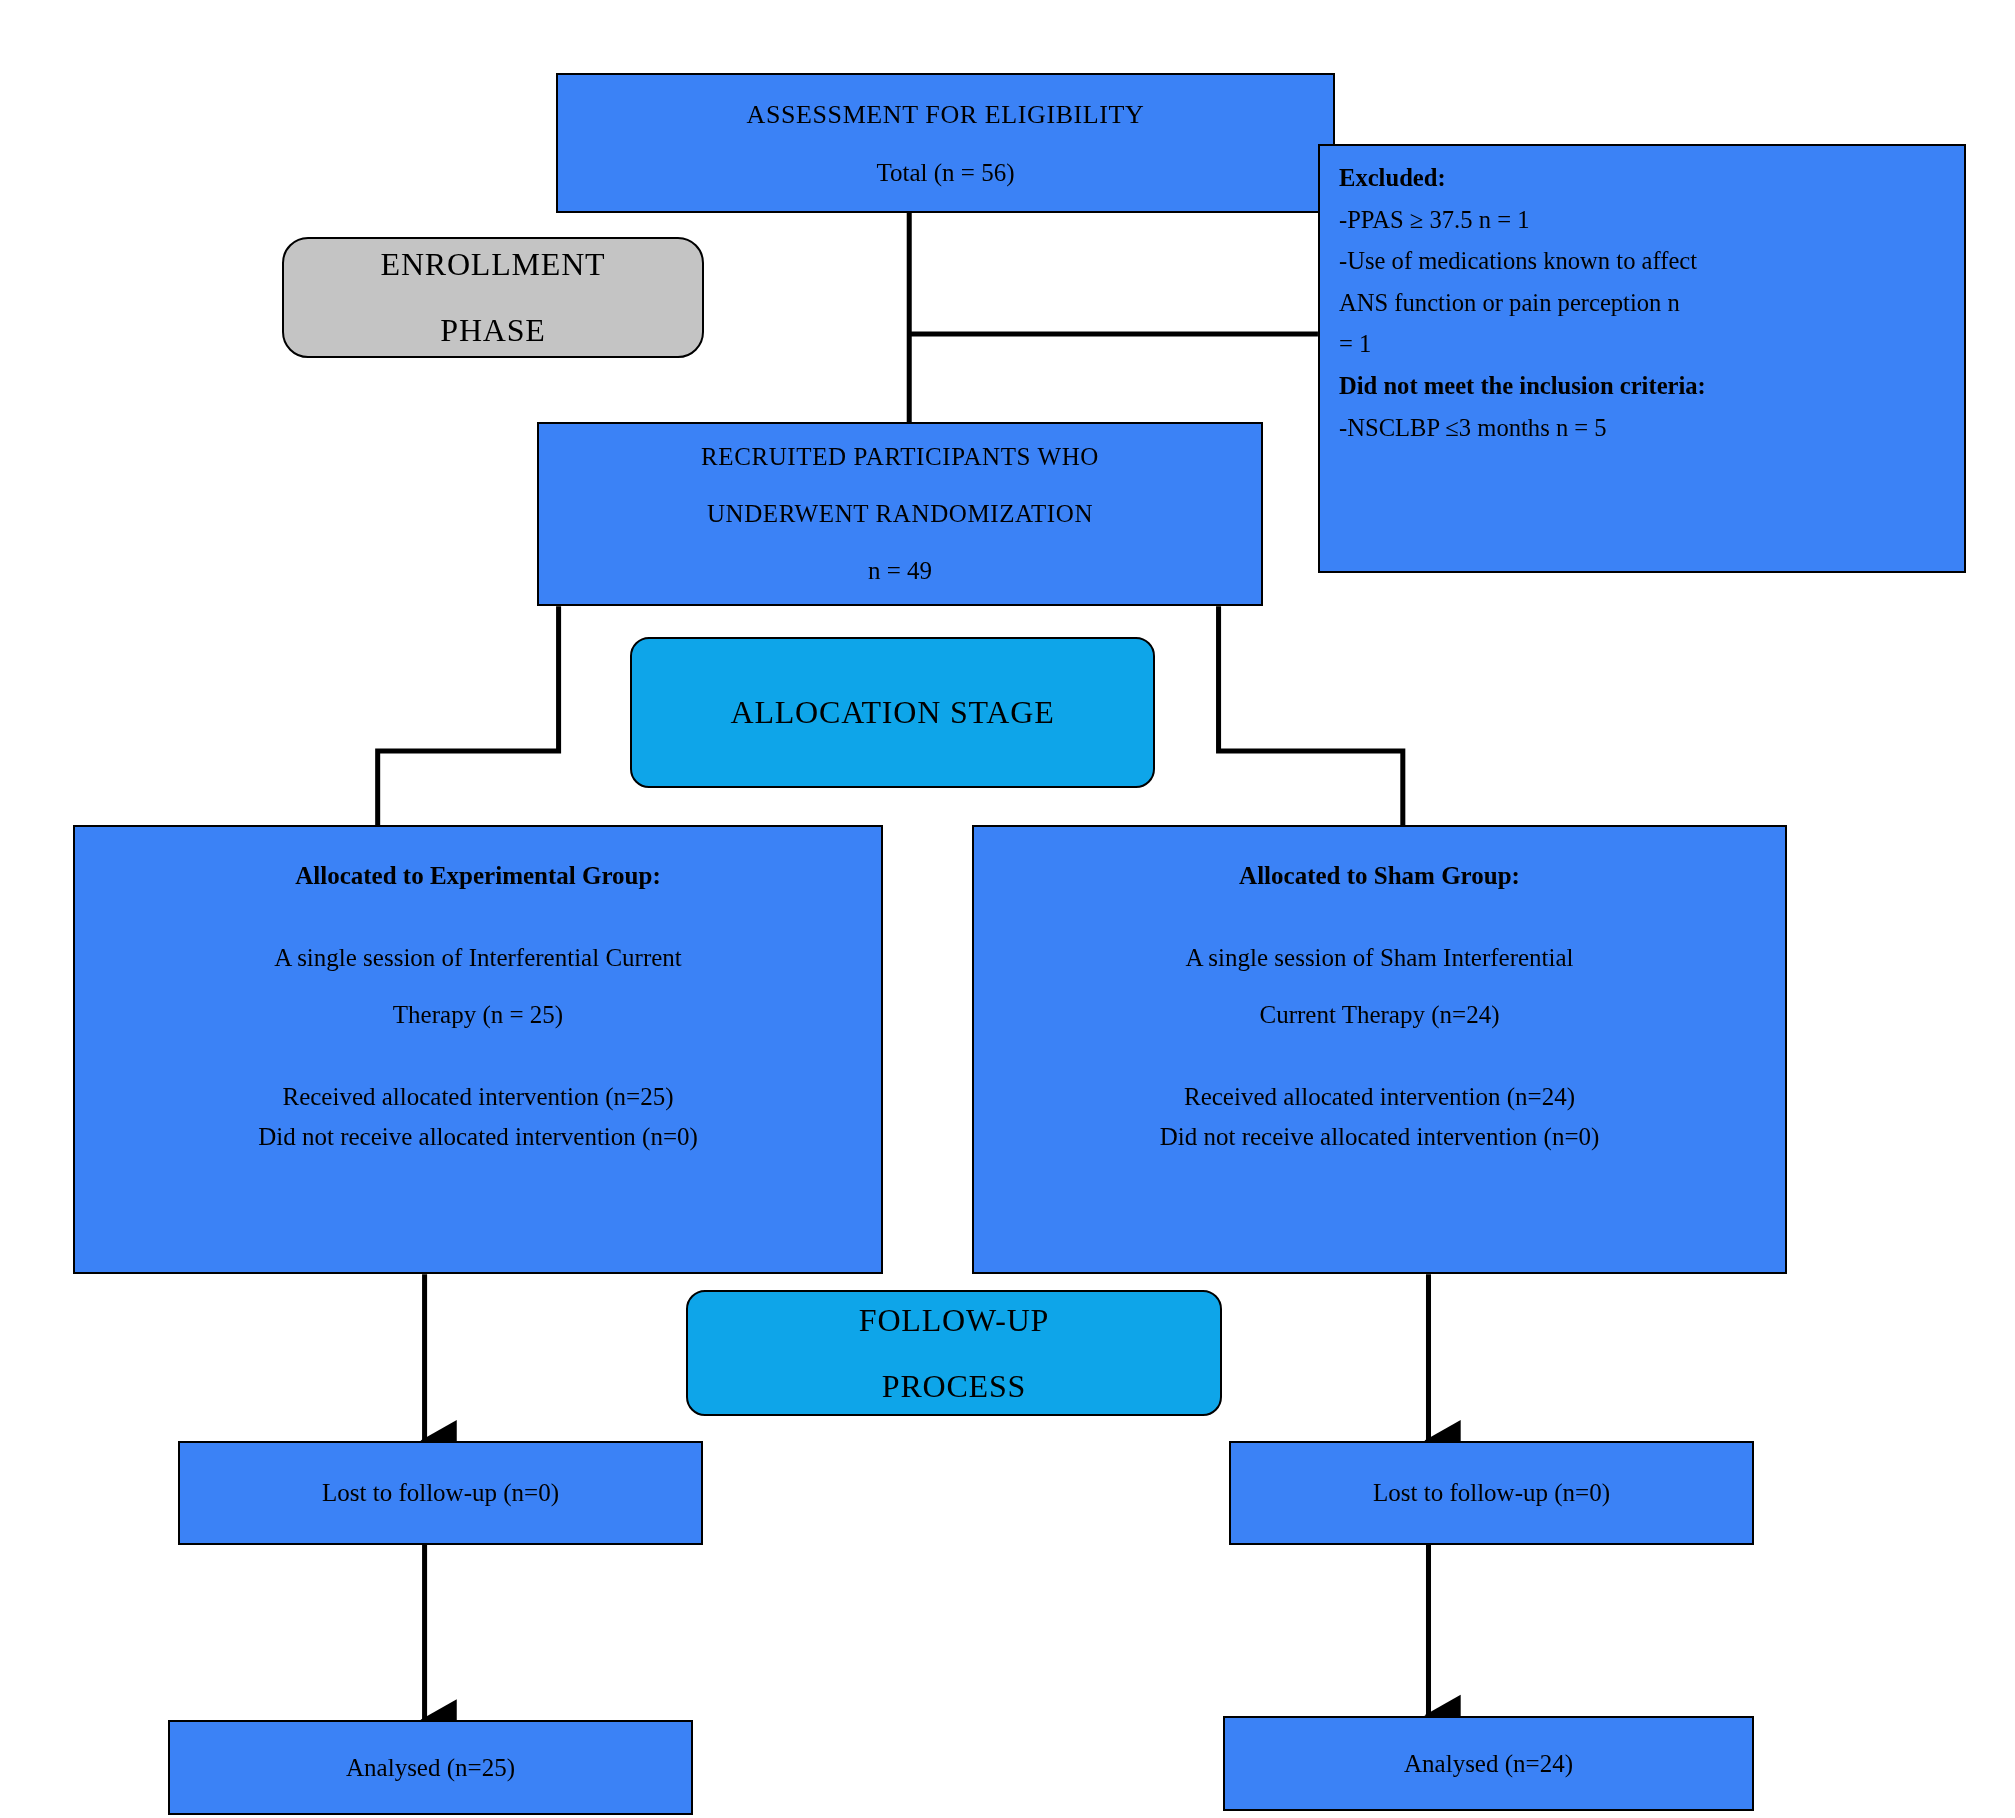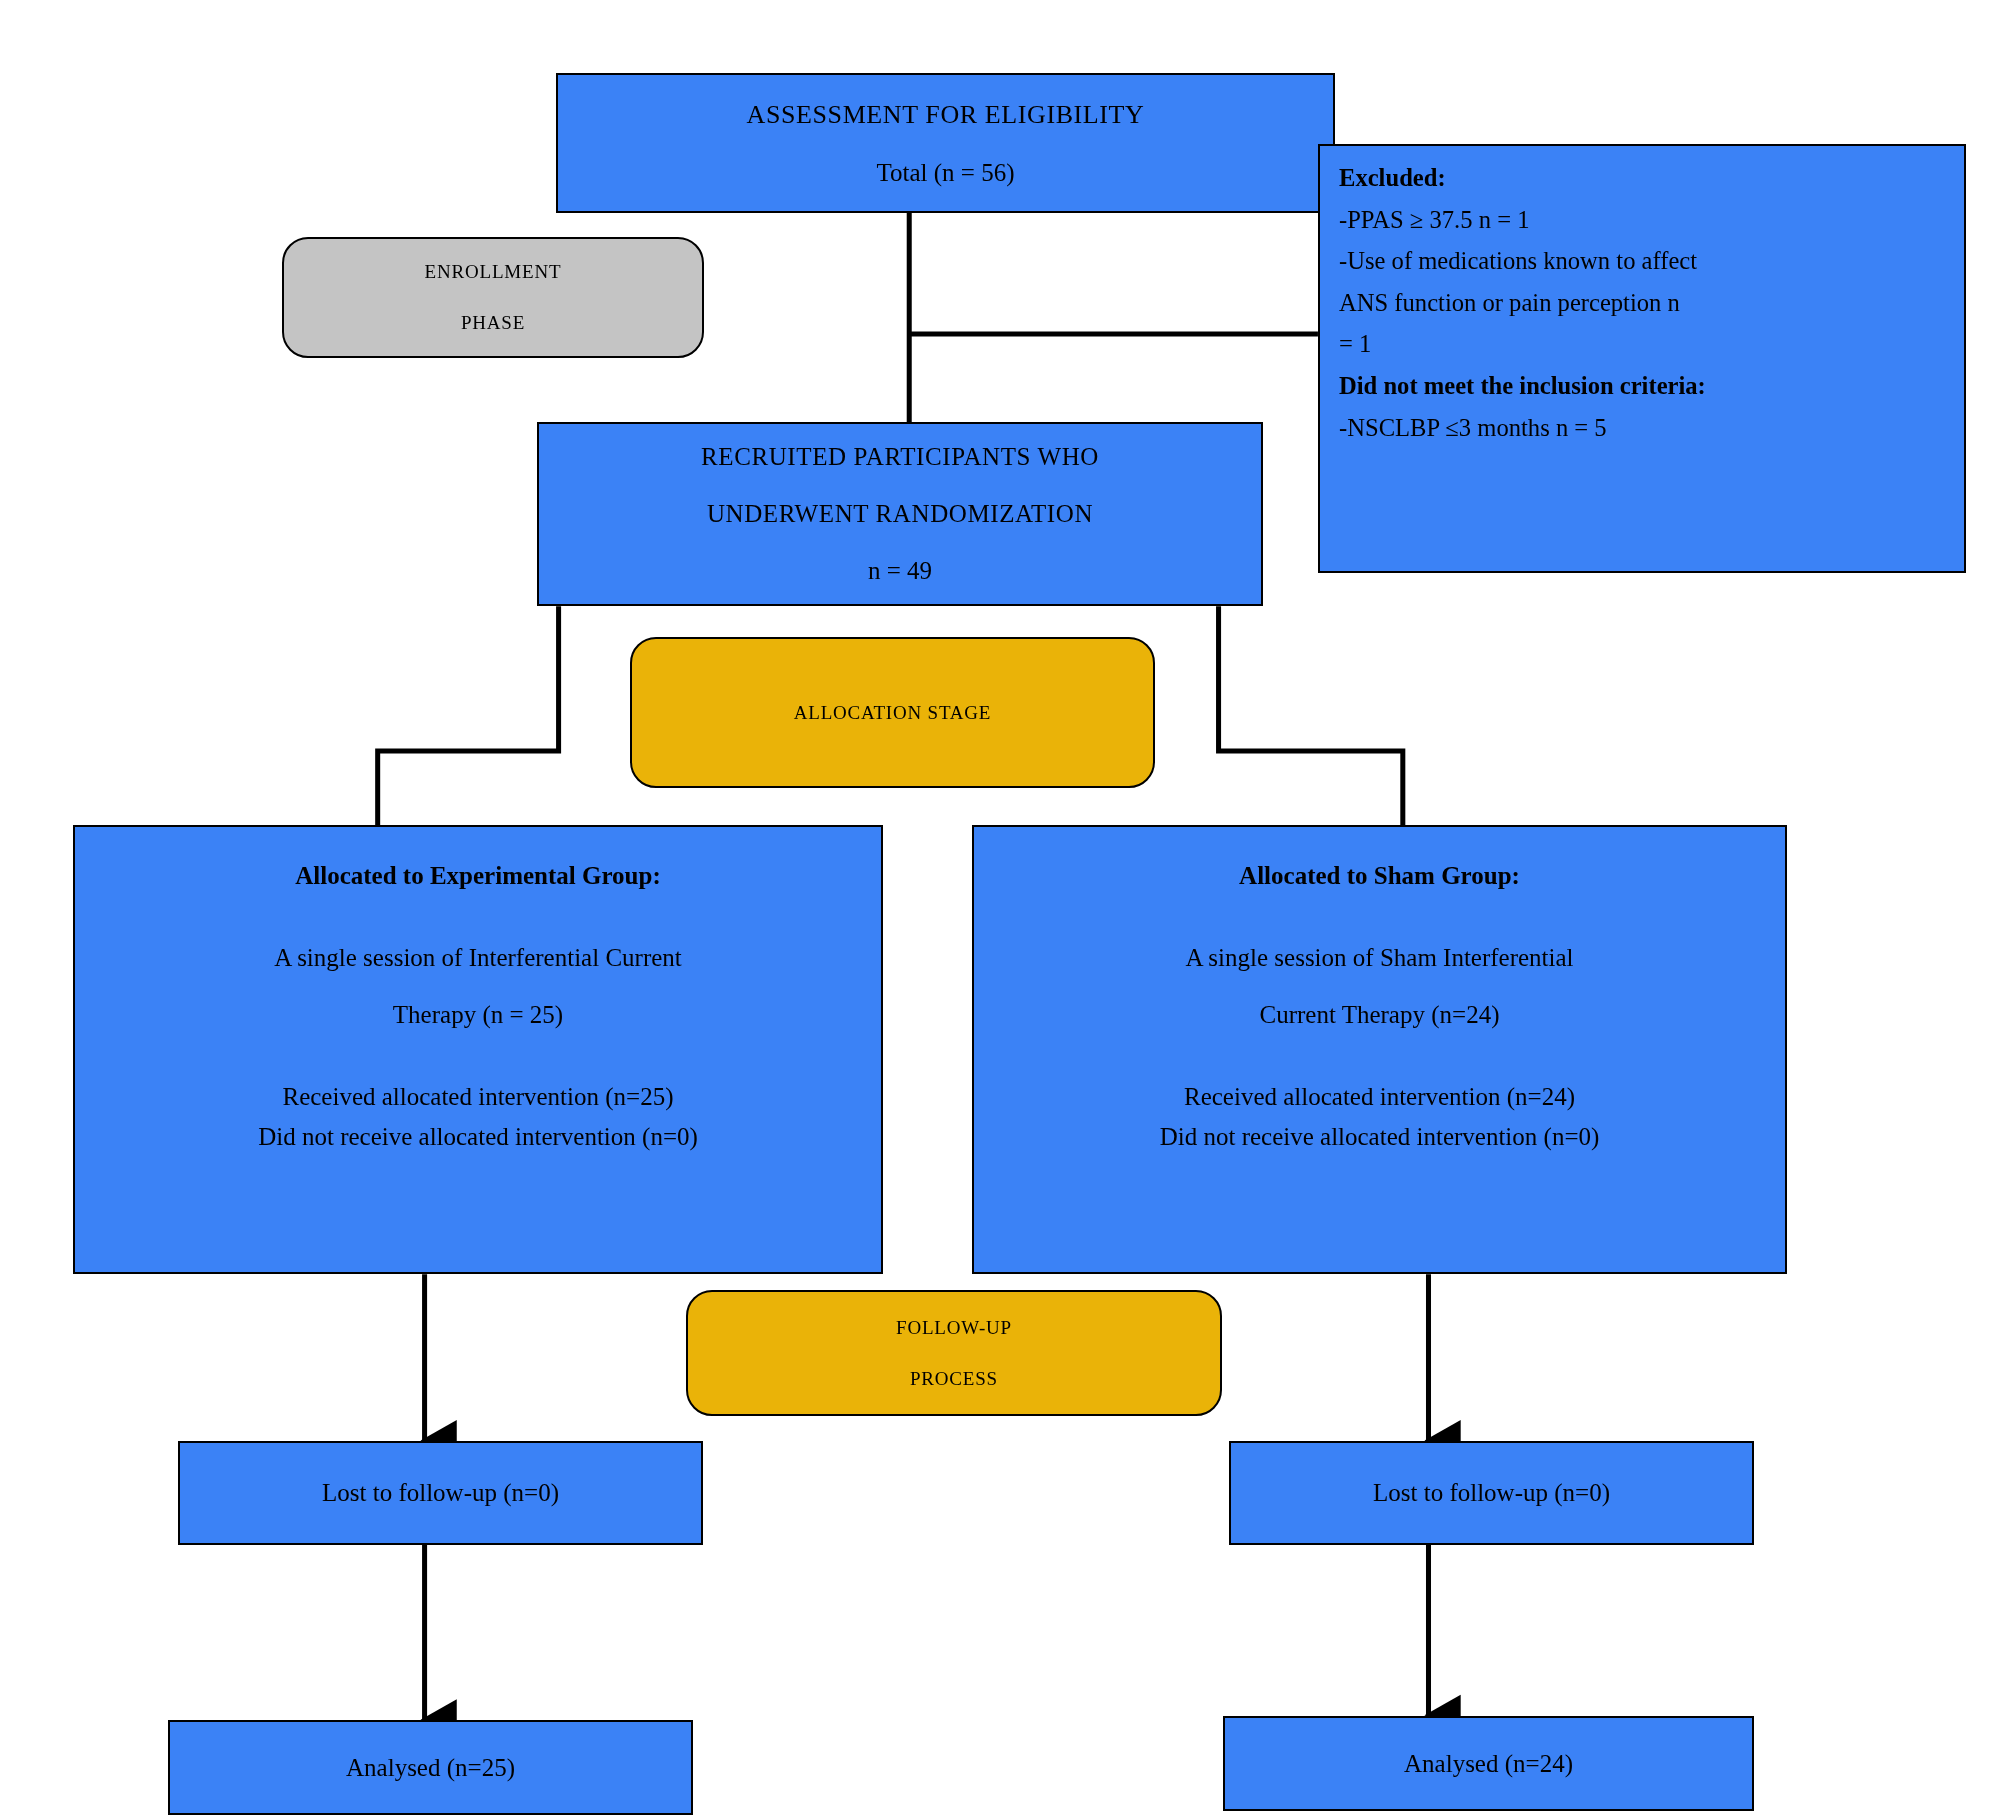--- a/index.html
+++ b/index.html
@@ -8,32 +8,32 @@
     width:2015px;height:1818px;position:relative;overflow:hidden;
   }
   #stage{position:absolute;left:0;top:0;width:2015px;height:1818px;}
   svg#wires{position:absolute;left:0;top:0;width:2015px;height:1818px;pointer-events:none;}
 
   .node{position:absolute;box-sizing:border-box;display:flex;flex-direction:column;
         align-items:center;justify-content:center;text-align:center;color:#000;}
   .rect{border:2.8px solid #000;background:#3b82f6;}
   .stage-pill{border:2.8px solid #000;border-radius:26px;}
   .pill-light{background:#c4c4c4;}
-  .pill-dark{background:#eab308;}
+  .pill-dark{background:#0ea5e9;border-radius:19px;}
 
   .ln{display:block;white-space:nowrap;}
 
   
   .t-caps{font-size:26px;letter-spacing:0.6px;}
   .t-caps-sm{font-size:25px;letter-spacing:0.6px;}
   .t-body{font-size:25px;}
   .t-body-b{font-size:25px;font-weight:bold;}
   .t-excl{font-size:24.6px;line-height:1.00;}
   .t-excl-b{font-size:24.6px;font-weight:bold;line-height:1.00;}
-  .t-pill{font-size:19px;letter-spacing:0.8px;}
+  .t-pill{font-size:32px;letter-spacing:0.8px;}
 
   
   .excluded{align-items:flex-start;justify-content:flex-start;text-align:left;
             padding:20px 14.5px 0 19px;}
   .excluded .ln{margin-bottom:17px;}
 
   .gapline{height:29px;}
   .gapline-lg{height:54px;}
 </style>
 </head>

